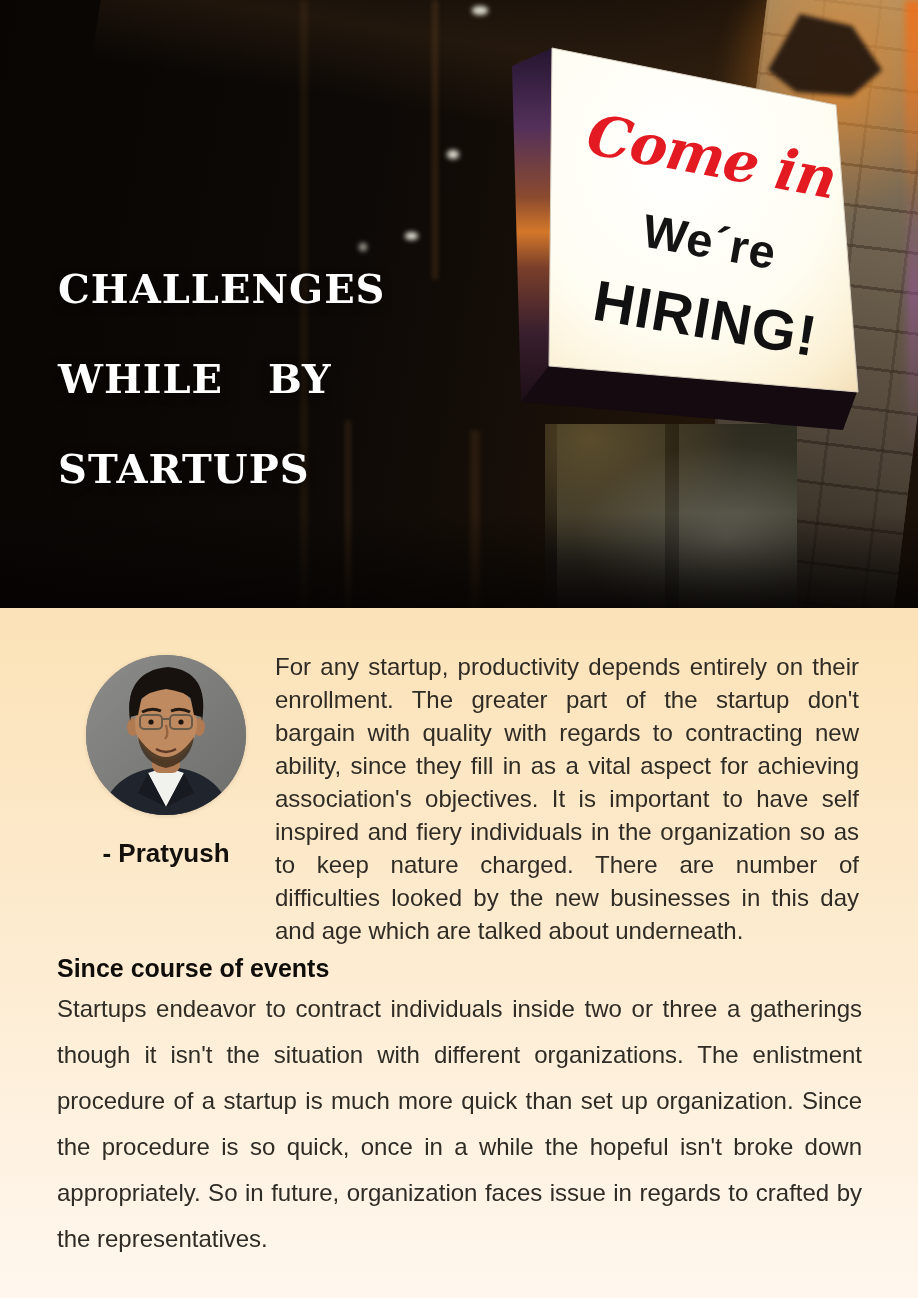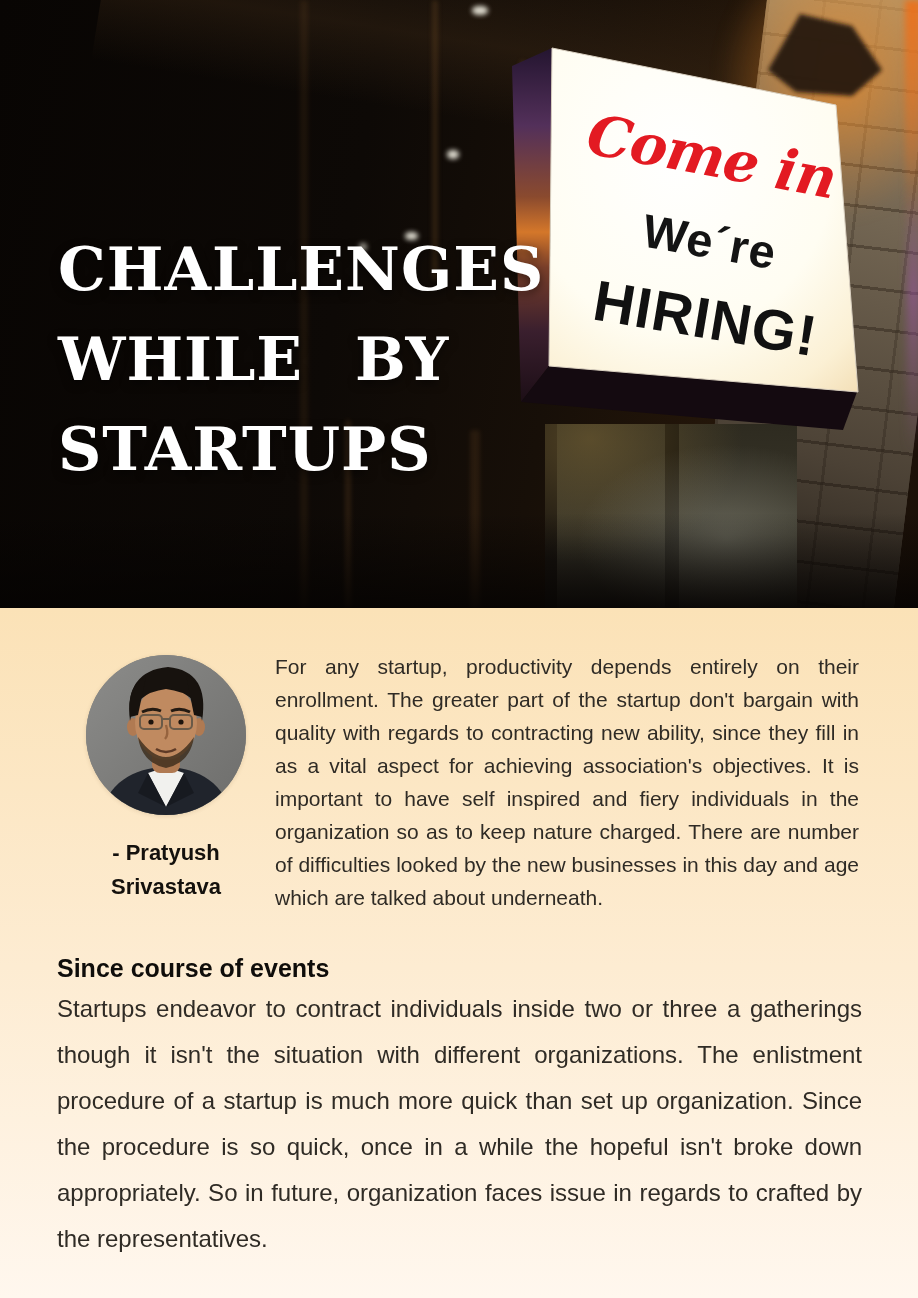--- a/index.html
+++ b/index.html
@@ -29,33 +29,33 @@
         background:radial-gradient(closest-side,rgba(240,140,40,.7),rgba(240,140,40,0));}
   .streak-orange{right:-3px;top:0;width:16px;height:230px;filter:blur(3px);
         background:linear-gradient(180deg,rgba(238,112,26,.9),rgba(238,112,26,0));}
   .streak-purple{right:-2px;top:185px;width:13px;height:270px;filter:blur(4px);
         background:linear-gradient(180deg,rgba(0,0,0,0),rgba(158,86,168,.55) 40%,rgba(80,40,90,0));}
   .shade-bottom{left:0;bottom:0;width:918px;height:95px;
         background:linear-gradient(180deg,rgba(5,3,2,0),rgba(5,3,2,.85));}
   .sign-svg{left:430px;top:10px;}
 
   
-  .hero-title{left:58px;top:224px;color:#ffffff;font-family:"DejaVu Serif","Liberation Serif",serif;
-        font-weight:bold;font-size:60px;line-height:90px;letter-spacing:1px;
+  .hero-title{left:58px;top:244px;color:#ffffff;font-family:"DejaVu Serif","Liberation Serif",serif;
+        font-weight:bold;font-size:40px;line-height:90px;letter-spacing:1px;
         text-shadow:0 3px 10px rgba(0,0,0,.5);white-space:nowrap;}
   .hero-title .wide{word-spacing:30px;}
 
   
   .content{position:absolute;left:0;top:608px;width:918px;height:690px;
         background:linear-gradient(180deg,#fbe2b7 0%,#fdecd2 52%,#fff7ee 100%);}
   .avatar{left:86px;top:47px;width:160px;height:160px;border-radius:50%;overflow:hidden;
         background:#7d7d7b;box-shadow:0 1px 4px rgba(90,60,20,.15);}
   .author-name{left:42px;top:228px;width:248px;text-align:center;font-weight:bold;
-        font-size:22px;line-height:34px;color:#14110d;}
-  .intro{left:275px;top:42px;width:584px;font-size:21px;line-height:33px;color:#2f2b25;
+        font-size:26px;line-height:34px;color:#14110d;}
+  .intro{left:275px;top:42px;width:584px;font-size:24px;line-height:33px;color:#2f2b25;
         text-align:justify;}
   .sec-head{left:57px;top:346px;font-size:25px;font-weight:bold;color:#0f0d0a;}
   .sec-body{left:57px;top:378px;width:805px;font-size:24px;line-height:46px;color:#2f2b25;
         text-align:justify;}
 </style>
 </head>
 <body>
 
 <div class="hero">
 
@@ -163,21 +163,20 @@
       <circle cx="65" cy="67" r="2.6" fill="#1c130c"></circle>
       <circle cx="95" cy="67" r="2.6" fill="#1c130c"></circle>
 
       <path d="M80,70 Q83,80 79,84" stroke="#96633e" stroke-width="2.4" fill="none"></path>
       <path d="M70,94 Q80,100 90,94" stroke="#5e3a26" stroke-width="2.6" fill="none"></path>
     </svg>
   </div>
 
   <div class="abs author-name">
     <div>- Pratyush</div>
-    <div>Srivastava</div>
   </div>
 
   <p class="abs intro" style="margin:0;">For any startup, productivity depends entirely on their enrollment. The greater part of the startup don't bargain with quality with regards to contracting new ability, since they fill in as a vital aspect for achieving association's objectives. It is important to have self inspired and fiery individuals in the organization so as to keep nature charged. There are number of difficulties looked by the new businesses in this day and age which are talked about underneath.</p>
 
   <h2 class="abs sec-head" style="margin:0;">Since course of events</h2>
 
   <p class="abs sec-body" style="margin:0;">Startups endeavor to contract individuals inside two or three a gatherings though it isn't the situation with different organizations. The enlistment procedure of a startup is much more quick than set up organization. Since the procedure is so quick, once in a while the hopeful isn't broke down appropriately. So in future, organization faces issue in regards to crafted by the representatives.</p>
 </div>
 
 </body></html>

